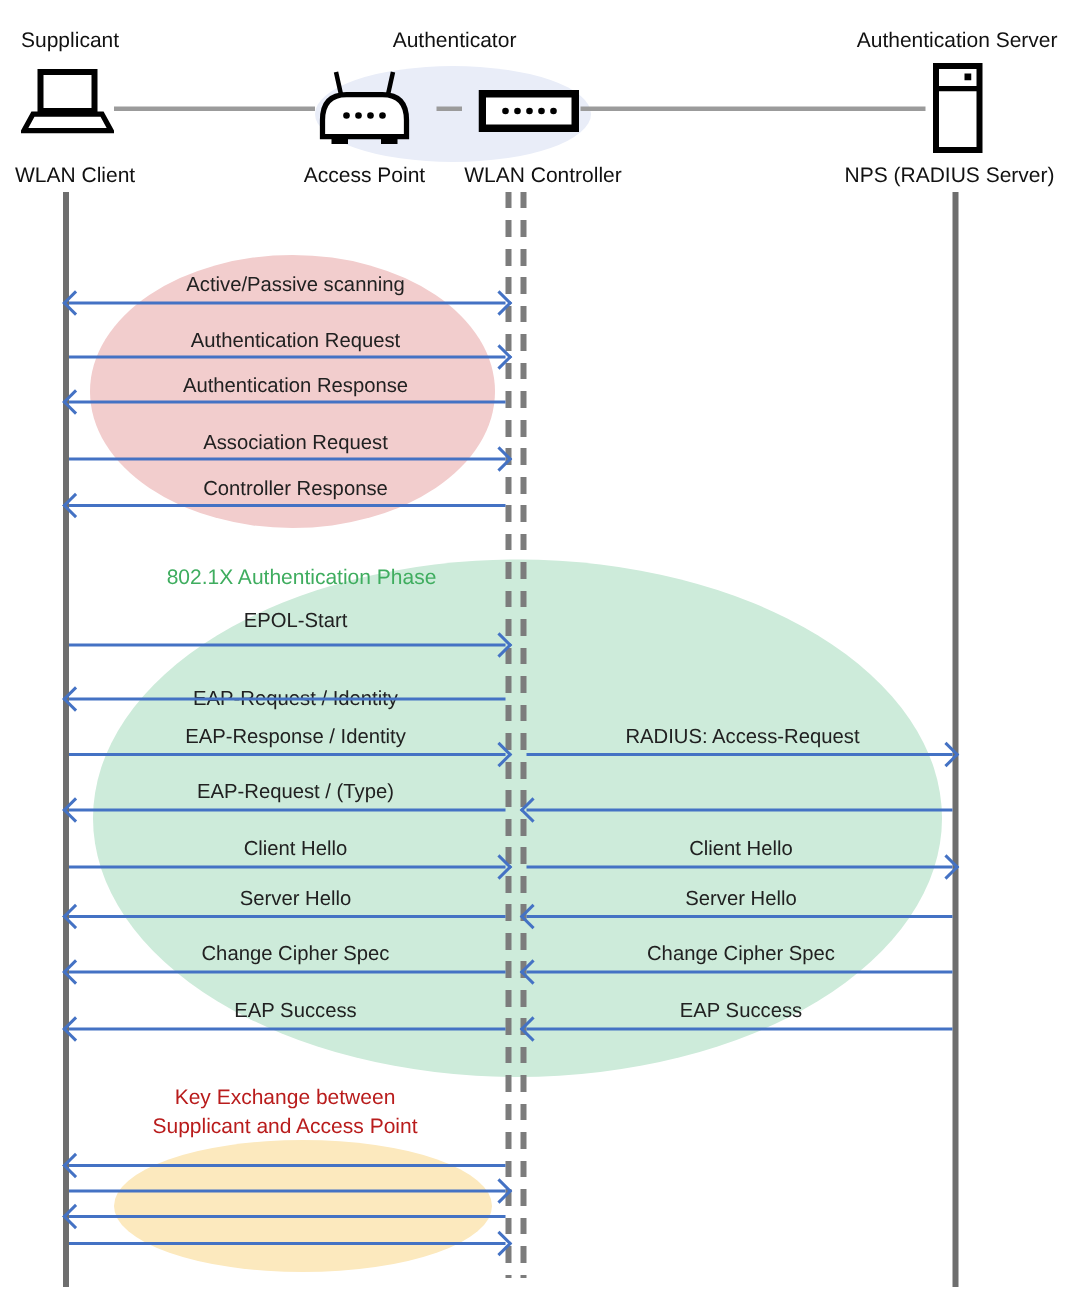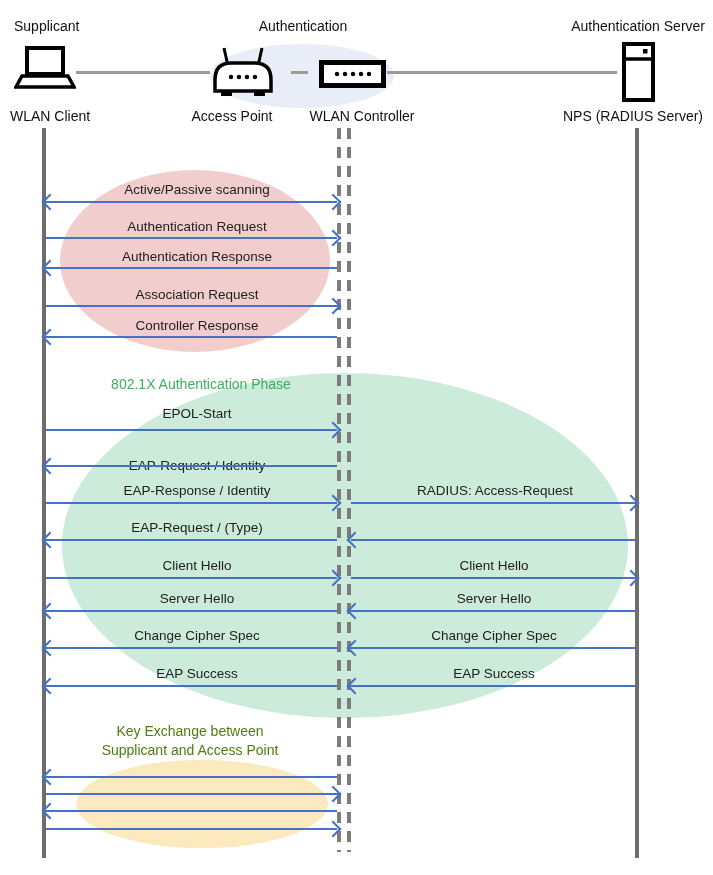--- a/index.html
+++ b/index.html
@@ -20,37 +20,37 @@
   .arrow{position:absolute;height:0;}
   .arrow .shaft{position:absolute;left:0;right:0;top:-1px;height:2px;background:#4472C4;}
   .arrow .head{position:absolute;width:10px;height:10px;top:-6px;}
   .arrow .head.r{right:-2px;border-top:2.5px solid #4472C4;border-right:2.5px solid #4472C4;transform:rotate(45deg);}
   .arrow .head.l{left:-2px;border-top:2.5px solid #4472C4;border-left:2.5px solid #4472C4;transform:rotate(-45deg);}
   .msg-label{position:absolute;transform:translateX(-50%);white-space:nowrap;
     font-size:13.5px;color:#212121;}
   .phase-title{position:absolute;transform:translateX(-50%);white-space:nowrap;font-size:14px;}
   .t-red{color:#C00000;}
   .t-green{color:#3FAD5F;}
-  .t-orange{color:#4d7c0f;text-align:right;}
+  .t-orange{color:#b91c1c;text-align:right;}
   .role-label,.node-label{position:absolute;font-size:14px;color:#111;white-space:nowrap;}
   .centered{transform:translateX(-50%);}
   .right-aligned{transform:translateX(-100%);}
 </style>
 </head>
 <body>
 
 <div id="stage">
 
   <div class="ellipse el-blue" style="left:210px;top:44px;width:184px;height:64px"></div>
   <div class="ellipse el-pink" style="left:60px;top:170px;width:270px;height:182px"></div>
   <div class="ellipse el-green" style="left:62px;top:373px;width:566px;height:345px"></div>
   <div class="ellipse el-yellow" style="left:76px;top:760px;width:252px;height:88px"></div>
 
   <div class="role-label" style="left:14px;top:18px">Supplicant</div>
-  <div class="role-label centered" style="left:303px;top:18px">Authentication</div>
+  <div class="role-label centered" style="left:303px;top:18px">Authenticator</div>
   <div class="role-label right-aligned" style="left:705px;top:18px">Authentication Server</div>
 
   <div class="connector" style="left:76px;top:71px;width:134px"></div>
   <div class="connector" style="left:291px;top:71px;width:17px"></div>
   <div class="connector" style="left:387px;top:71px;width:230px"></div>
 
   <svg class="abs" style="left:14px;top:45px" width="62" height="46" viewBox="0 0 62 46">
     <rect x="13" y="3" width="36" height="26" fill="#fff" stroke="#000" stroke-width="4"></rect>
     <path d="M8,31 L54,31 L60,42 L2,42 Z" fill="#fff" stroke="#000" stroke-width="3.5"></path>
   </svg>
@@ -73,21 +73,21 @@
     <circle cx="42" cy="14" r="2.2" fill="#000"></circle>
     <circle cx="50" cy="14" r="2.2" fill="#000"></circle>
   </svg>
   <svg class="abs" style="left:622px;top:42px" width="34" height="61" viewBox="0 0 34 61">
     <rect x="2" y="2" width="29" height="56" fill="#fff" stroke="#000" stroke-width="4"></rect>
     <line x1="2" y1="17" x2="31" y2="17" stroke="#000" stroke-width="3.5"></line>
     <rect x="21" y="7" width="4.5" height="4.5" fill="#000"></rect>
   </svg>
 
   <div class="node-label" style="left:10px;top:108px">WLAN Client</div>
-  <div class="node-label centered" style="left:232px;top:108px">Access Point</div>
+  <div class="node-label centered" style="left:243px;top:108px">Access Point</div>
   <div class="node-label centered" style="left:362px;top:108px">WLAN Controller</div>
   <div class="node-label centered" style="left:633px;top:108px">NPS (RADIUS Server)</div>
 
   <div class="lifeline-solid" style="left:42px;top:128px;height:730px"></div>
   <div class="lifeline-dashed" style="left:337px;top:128px;height:724px"></div>
   <div class="lifeline-dashed" style="left:347px;top:128px;height:724px"></div>
   <div class="lifeline-solid" style="left:635px;top:128px;height:730px"></div>
 
 
   <div class="msg-label" style="left:197px;top:182px">Active/Passive scanning</div>

